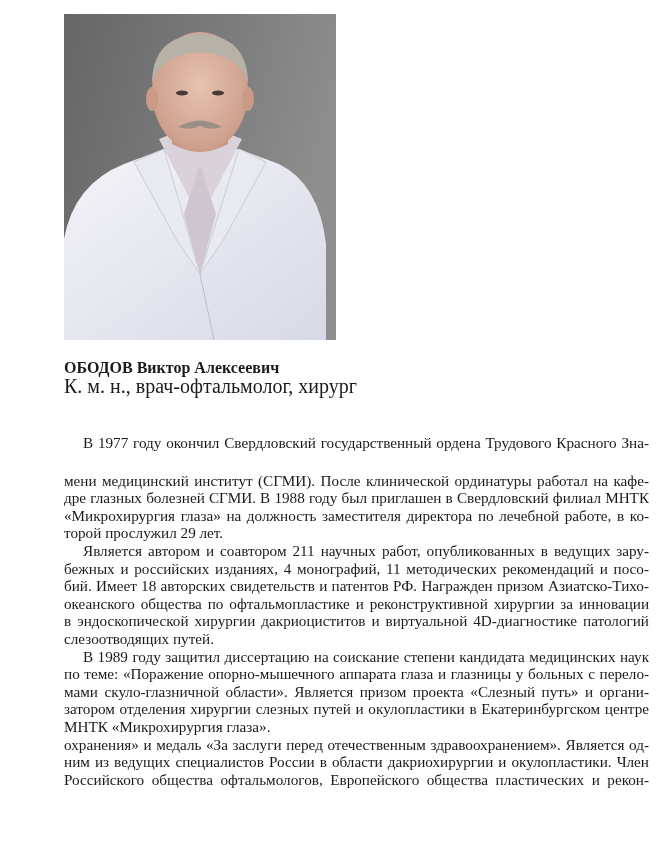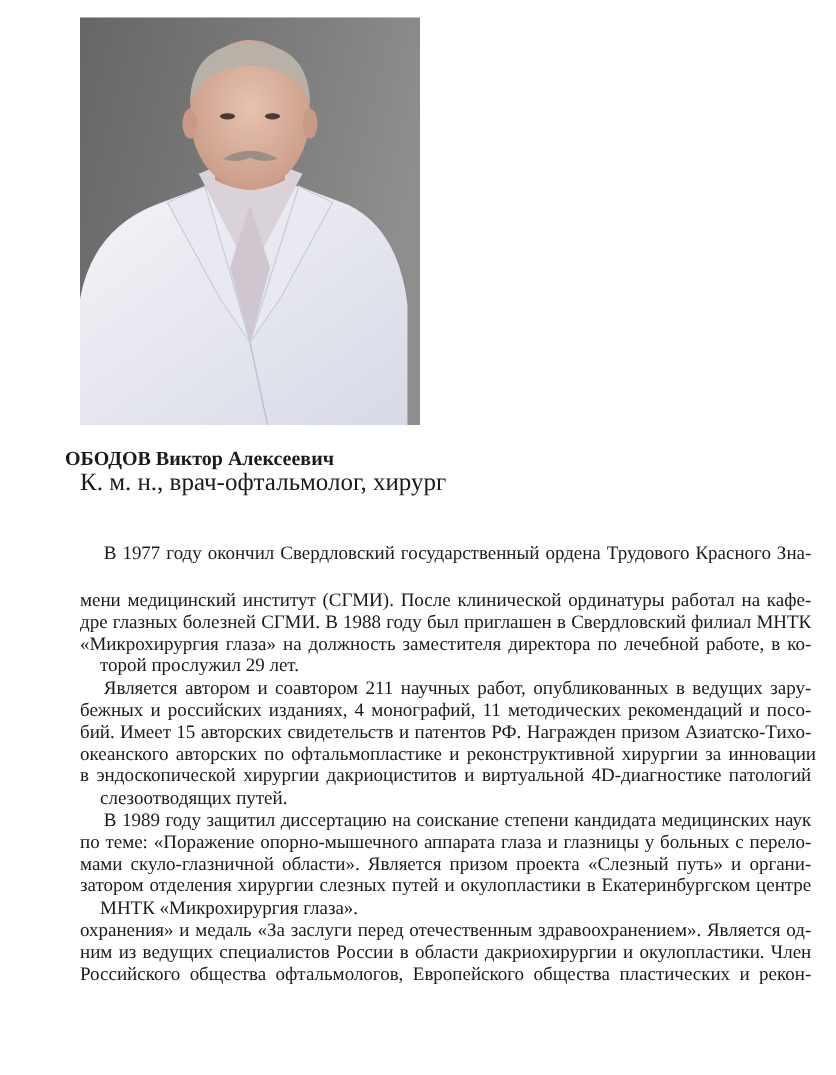--- a/index.html
+++ b/index.html
@@ -1,24 +1,24 @@
 <!DOCTYPE html>
 <html><head>
   <meta charset="utf-8">
   <style>
     html, body { margin: 0; padding: 0; background: #ffffff; }
     body { width: 669px; height: 860px; position: relative; overflow: hidden; font-family: "Liberation Serif", "DejaVu Serif", serif; color: #1a1a1a; }
     .photo { position: absolute; left: 64px; top: 14px; width: 272px; height: 326px; overflow: hidden;
       background: linear-gradient(100deg, #6a6a6a 0%, #7a7a7a 45%, #8a8a8a 100%); }
     .photo svg { display: block; width: 100%; height: 100%; }
-    .name { position: absolute; left: 52px; top: 359px; font-size: 16px; font-weight: bold; line-height: 18px; white-space: nowrap; }
+    .name { position: absolute; left: 64px; top: 359px; font-size: 16px; font-weight: bold; line-height: 18px; white-space: nowrap; }
     .title { position: absolute; left: 64px; top: 377px; font-size: 20px; line-height: 18px; white-space: nowrap; }
     .body { position: absolute; left: 64px; top: 434px; width: 585px; font-size: 15.2px; line-height: 17.6px; text-align: justify; }
     .line { display: block; white-space: nowrap; text-align-last: justify; text-align: justify; }
-    .line.last { text-align-last: left; margin-left: 16px; }
+    .line.last { text-align-last: left; }
     .indent { padding-left: 19px; }
   </style>
 </head>
 <body>
 
 <div class="photo">
   <svg viewBox="0 0 272 326" preserveAspectRatio="none">
     <defs>
       <linearGradient id="bg" x1="0" y1="0" x2="1" y2="0.3">
         <stop offset="0" stop-color="#666"></stop>
@@ -68,22 +68,22 @@
   <p style="margin:0">
     <span class="line indent" style="display: block; word-spacing: 0.98px;">В 1977 году окончил Свердловский государственный ордена Трудового Красного Зна-</span>
     <span class="line" style="display: block; word-spacing: 1.61px; margin-top: 20px;">мени медицинский институт (СГМИ). После клинической ординатуры работал на кафе-</span>
     <span class="line" style="display: block; word-spacing: 0.39px;">дре глазных болезней СГМИ. В 1988 году был приглашен в Свердловский филиал МНТК</span>
     <span class="line" style="display: block; word-spacing: 1.81px;">«Микрохирургия глаза» на должность заместителя директора по лечебной работе, в ко-</span>
     <span class="line last">торой прослужил 29 лет.</span>
   </p>
   <p style="margin:0">
     <span class="line indent" style="display: block; word-spacing: 2.18px;">Является автором и соавтором 211 научных работ, опубликованных в ведущих зару-</span>
     <span class="line" style="display: block; word-spacing: 1.89px;">бежных и российских изданиях, 4 монографий, 11 методических рекомендаций и посо-</span>
-    <span class="line" style="display: block; word-spacing: 0.51px;">бий. Имеет 15 авторских свидетельств и патентов РФ. Награжден призом Азиатско-Тихо-</span>
-    <span class="line" style="display: block; word-spacing: 2.06px;">океанского авторских по офтальмопластике и реконструктивной хирургии за инновации</span>
+    <span class="line" style="display: block; word-spacing: 0.51px;">бий. Имеет 18 авторских свидетельств и патентов РФ. Награжден призом Азиатско-Тихо-</span>
+    <span class="line" style="display: block; word-spacing: 2.06px;">океанского общества по офтальмопластике и реконструктивной хирургии за инновации</span>
     <span class="line" style="display: block; word-spacing: 2.19px;">в эндоскопической хирургии дакриоциститов и виртуальной 4D-диагностике патологий</span>
     <span class="line last">слезоотводящих путей.</span>
   </p>
   <p style="margin:0">
     <span class="line indent" style="display: block; word-spacing: 0.65px;">В 1989 году защитил диссертацию на соискание степени кандидата медицинских наук</span>
     <span class="line" style="display: block; word-spacing: 0.85px;">по теме: «Поражение опорно-мышечного аппарата глаза и глазницы у больных с перело-</span>
     <span class="line" style="display: block; word-spacing: 2.1px;">мами скуло-глазничной области». Является призом проекта «Слезный путь» и органи-</span>
     <span class="line" style="display: block; word-spacing: 0.92px;">затором отделения хирургии слезных путей и окулопластики в Екатеринбургском центре</span>
     <span class="line last">МНТК «Микрохирургия глаза».</span>
   </p>

